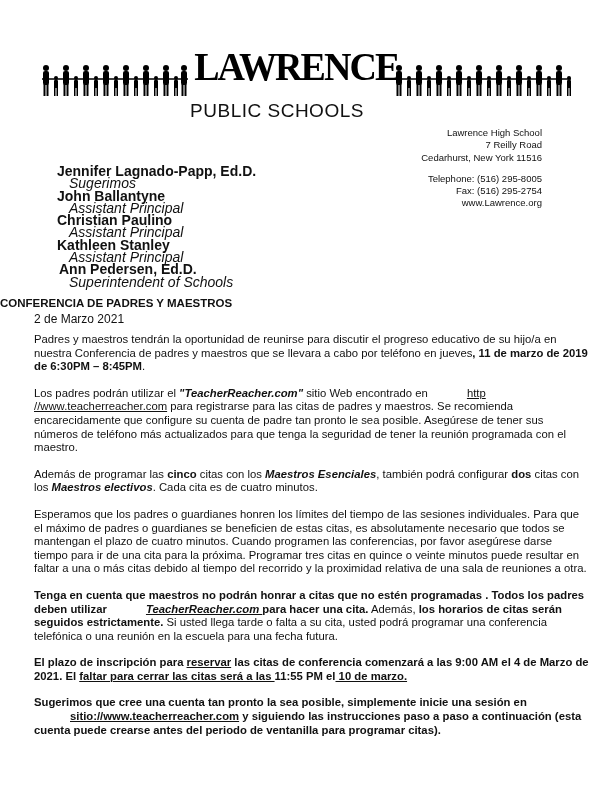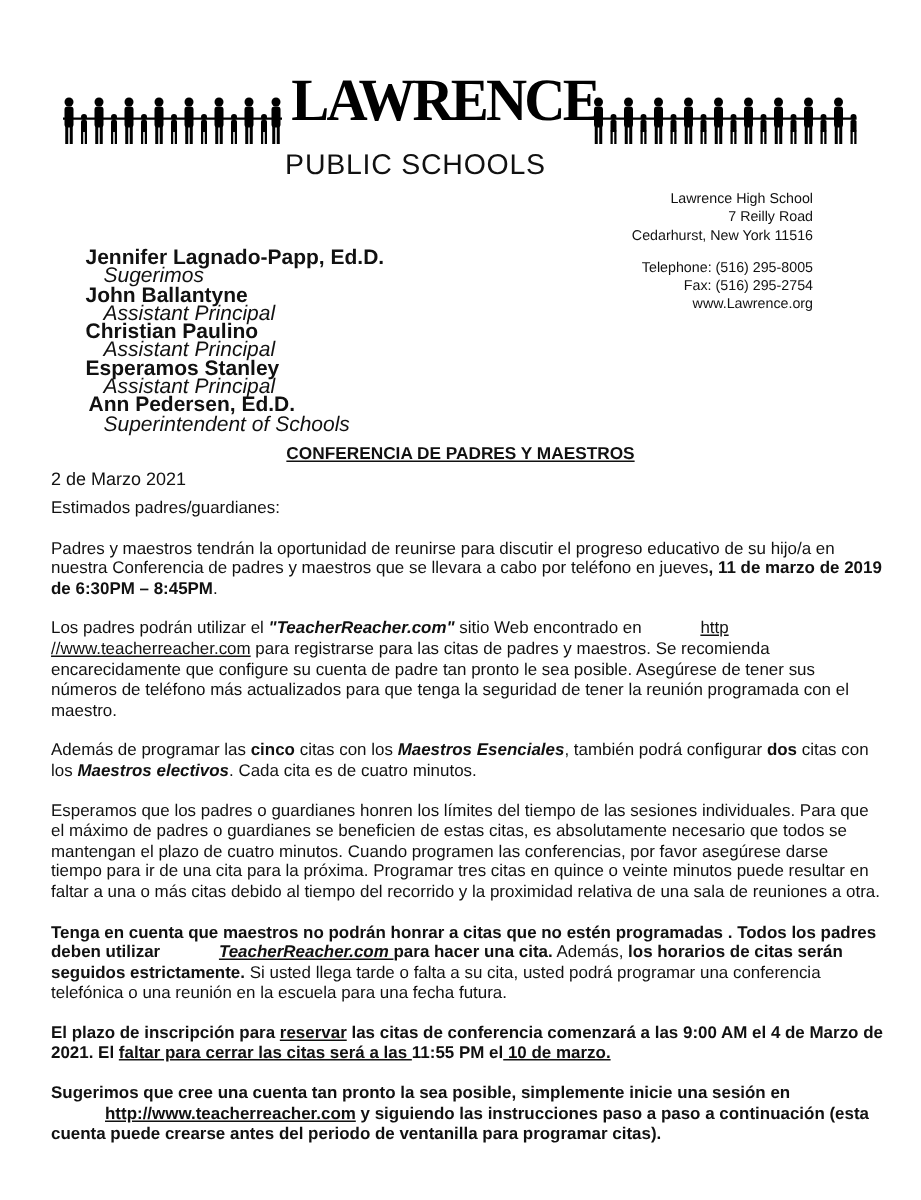--- a/index.html
+++ b/index.html
@@ -8,21 +8,21 @@
   .people { position: absolute; top: 62px; height: 36px; }
   .people-left { left: 40px; width: 150px; }
   .people-right { left: 393px; width: 180px; }
   .sub-title { position: absolute; left: 0; width: 554px; top: 100px; text-align: center; font-size: 19px; color: #111; letter-spacing: 0.5px; }
   .staff { position: absolute; left: 57px; top: 127px; font-size: 14px; line-height: 12.3px; margin-top: 38px; }
   .staff .nm { font-weight: bold; }
   .staff .rl { font-style: italic; padding-left: 12px; }
   .addr { position: absolute; right: 72px; top: 127px; font-size: 9.5px; line-height: 12.3px; text-align: right; }
   .addr .gap { height: 9px; }
   .date { position: absolute; left: 34px; top: 268px; font-size: 12px; margin-top: 44px; }
-  .heading { position: absolute; left: 0; width: 614px; top: 297px; text-align: center; font-size: 11.5px; font-weight: bold; text-decoration: underline; }
+  .heading { position: absolute; left: 0; width: 614px; top: 297px; text-align: left; font-size: 11.5px; font-weight: bold; }
   .body { position: absolute; left: 34px; top: 333px; width: 555px; font-size: 11.3px; line-height: 13.6px; }
   .body p { margin: 0 0 13px 0; }
   .b { font-weight: bold; }
   .bi { font-weight: bold; font-style: italic; }
   .u { text-decoration: underline; }
   a { color: #111; padding-left: 36px; }
 </style>
 </head>
 <body>
 
@@ -125,48 +125,47 @@
 
 <div class="sub-title">PUBLIC SCHOOLS</div>
 
 <div class="staff">
   <div class="nm">Jennifer Lagnado-Papp, Ed.D.</div>
   <div class="rl">Sugerimos</div>
   <div class="nm">John Ballantyne</div>
   <div class="rl">Assistant Principal</div>
   <div class="nm">Christian Paulino</div>
   <div class="rl">Assistant Principal</div>
-  <div class="nm">Esperamos Stanley</div>
+  <div class="nm">Kathleen Stanley</div>
   <div class="rl">Assistant Principal</div>
   <div class="nm" style="padding-left:2px">Ann Pedersen, Ed.D.</div>
   <div class="rl">Superintendent of Schools</div>
 </div>
 
 <div class="addr">
   <div>Lawrence High School</div>
   <div>7 Reilly Road</div>
   <div>Cedarhurst, New York 11516</div>
   <div class="gap"></div>
   <div>Telephone: (516) 295-8005</div>
   <div>Fax: (516) 295-2754</div>
   <div>www.Lawrence.org</div>
 </div>
 
 <div class="date">2 de Marzo 2021</div>
 <div class="heading">CONFERENCIA DE PADRES Y MAESTROS</div>
 
 <div class="body">
-  <p>Estimados padres/guardianes:</p>
 
   <p><span>Padres y maestros tendrán la oportunidad de reunirse para discutir el progreso educativo de su hijo/a en nuestra Conferencia de padres y maestros que se llevara a cabo por teléfono en jueves</span><span class="b">, 11 de marzo de 2019 de 6:30PM – 8:45PM</span><span>.</span></p>
 
   <p><span>Los padres podrán utilizar el </span><span class="bi">"TeacherReacher.com"</span><span> sitio Web encontrado en </span><a class="u">http //www.teacherreacher.com</a><span> para registrarse para las citas de padres y maestros. Se recomienda encarecidamente que configure su cuenta de padre tan pronto le sea posible. Asegúrese de tener sus números de teléfono más actualizados para que tenga la seguridad de tener la reunión programada con el maestro.</span></p>
 
   <p><span>Además de programar las </span><span class="b">cinco</span><span> citas con los </span><span class="bi">Maestros Esenciales</span><span>, también podrá configurar </span><span class="b">dos</span><span> citas con los </span><span class="bi">Maestros electivos</span><span>. Cada cita es de cuatro minutos.</span></p>
 
   <p>Esperamos que los padres o guardianes honren los límites del tiempo de las sesiones individuales. Para que el máximo de padres o guardianes se beneficien de estas citas, es absolutamente necesario que todos se mantengan el plazo de cuatro minutos. Cuando programen las conferencias, por favor asegúrese darse tiempo para ir de una cita para la próxima. Programar tres citas en quince o veinte minutos puede resultar en faltar a una o más citas debido al tiempo del recorrido y la proximidad relativa de una sala de reuniones a otra.</p>
 
   <p><span class="b">Tenga en cuenta que maestros no podrán honrar a citas que no estén programadas . Todos los padres deben utilizar </span><a class="bi u">TeacherReacher.com </a><span class="b"> para hacer una cita.</span><span> Además, </span><span class="b">los horarios de citas serán seguidos estrictamente.</span><span> Si usted llega tarde o falta a su cita, usted podrá programar una conferencia telefónica o una reunión en la escuela para una fecha futura.</span></p>
 
   <p class="b"><span>El plazo de inscripción para </span><span class="u">reservar</span><span> las citas de conferencia comenzará a las 9:00 AM el 4 de Marzo de 2021. El </span><span class="u">faltar para cerrar las citas será a las </span><span>11:55 PM el</span><span class="u"> 10 de marzo.</span></p>
 
-  <p class="b"><span>Sugerimos que cree una cuenta tan pronto la sea posible, simplemente inicie una sesión en </span><a class="u">http://www.teacherreacher.com</a><span> y siguiendo las instrucciones paso a paso a continuación (esta cuenta puede crearse antes del periodo de ventanilla para programar citas).</span></p>
+  <p class="b"><span>Sugerimos que cree una cuenta tan pronto la sea posible, simplemente inicie una sesión en </span><a class="u">sitio://www.teacherreacher.com</a><span> y siguiendo las instrucciones paso a paso a continuación (esta cuenta puede crearse antes del periodo de ventanilla para programar citas).</span></p>
 </div>
 
 </body></html>

